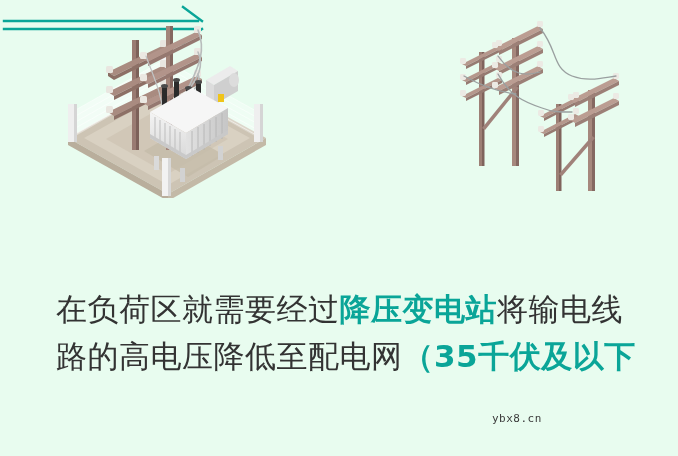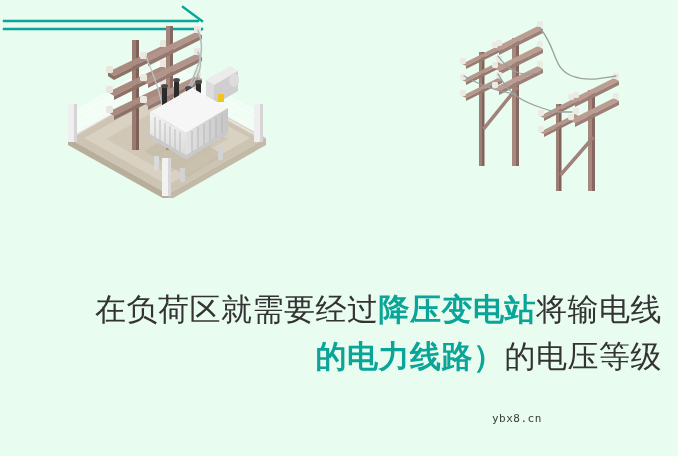--- a/index.html
+++ b/index.html
@@ -14,21 +14,20 @@
     overflow: hidden;
     position: relative;
   }
 
   #infographic {
     position: absolute;
     inset: 0;
     width: 678px;
     height: 384px;
     background: #e8fcef;
-    text-align: right;
   }
 
   
   .illustration-band {
     position: absolute;
     left: 0;
     top: 0;
     width: 678px;
     height: 270px;
   }
@@ -328,18 +327,18 @@
           <path d="M46,58 C58,80 72,86 90,92 C100,96 108,96 120,96"></path>
           <path d="M46,40 C60,60 74,60 88,56"></path>
           <path d="M12,60 C30,70 46,76 64,78"></path>
         </g>
       </svg>
     </div>
   </div>
 
   <div class="caption">
     <div class="line"><span class="dk">在负荷区就需要经过</span><span class="hl">降压变电站</span><span class="dk">将输电线</span></div>
-    <div class="line"><span class="hl">的电力线路）</span><span class="dk">的电压等级</span></div>
+    <div class="line"><span class="dk">路的高电压降低至配电网</span><span class="hl">（35千伏及以下</span></div>
   </div>
 
   <div class="watermark">ybx8.cn</div>
 
 </div>
 
 </body></html>

